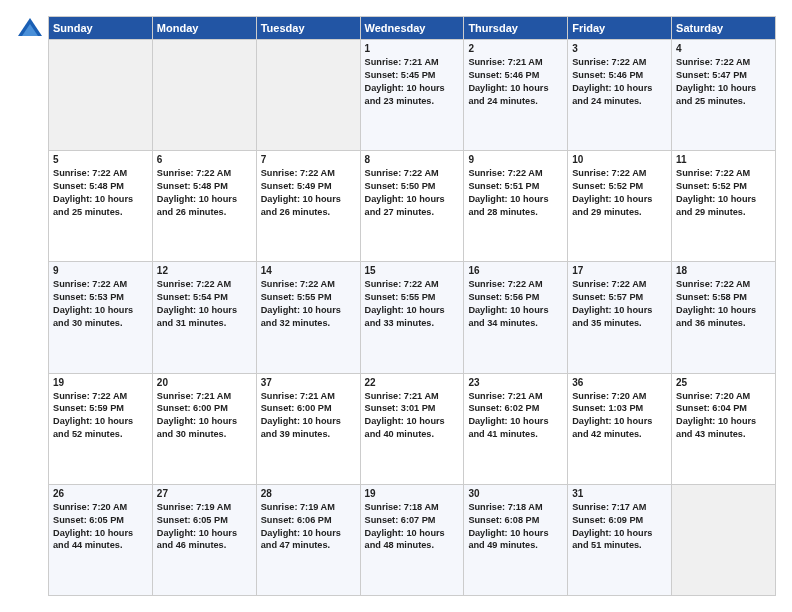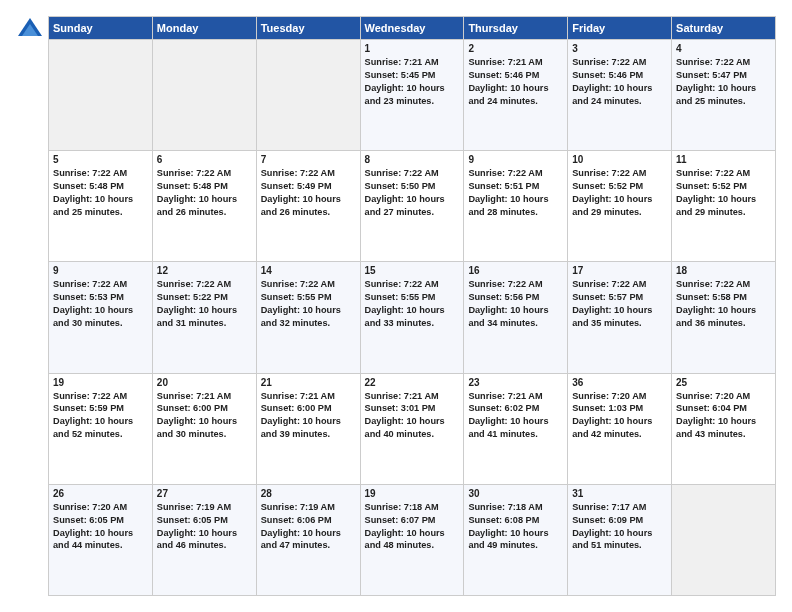--- a/index.html
+++ b/index.html
@@ -188,21 +188,21 @@
             <div class="day-info"><span>Sunrise: 7:22 AM</span><br><span>Sunset: 5:52 PM</span><br><span>Daylight: 10 hours</span><br><span>and 29 minutes.</span><br></div>
           </td>
         </tr>
         <tr>
           <td>
             <span class="day-num">9</span>
             <div class="day-info"><span>Sunrise: 7:22 AM</span><br><span>Sunset: 5:53 PM</span><br><span>Daylight: 10 hours</span><br><span>and 30 minutes.</span><br></div>
           </td>
           <td>
             <span class="day-num">12</span>
-            <div class="day-info"><span>Sunrise: 7:22 AM</span><br><span>Sunset: 5:22 PM</span><br><span>Daylight: 10 hours</span><br><span>and 31 minutes.</span><br></div>
+            <div class="day-info"><span>Sunrise: 7:22 AM</span><br><span>Sunset: 5:54 PM</span><br><span>Daylight: 10 hours</span><br><span>and 31 minutes.</span><br></div>
           </td>
           <td>
             <span class="day-num">14</span>
             <div class="day-info"><span>Sunrise: 7:22 AM</span><br><span>Sunset: 5:55 PM</span><br><span>Daylight: 10 hours</span><br><span>and 32 minutes.</span><br></div>
           </td>
           <td>
             <span class="day-num">15</span>
             <div class="day-info"><span>Sunrise: 7:22 AM</span><br><span>Sunset: 5:55 PM</span><br><span>Daylight: 10 hours</span><br><span>and 33 minutes.</span><br></div>
           </td>
           <td>
@@ -221,21 +221,21 @@
         <tr>
           <td>
             <span class="day-num">19</span>
             <div class="day-info"><span>Sunrise: 7:22 AM</span><br><span>Sunset: 5:59 PM</span><br><span>Daylight: 10 hours</span><br><span>and 52 minutes.</span><br></div>
           </td>
           <td>
             <span class="day-num">20</span>
             <div class="day-info"><span>Sunrise: 7:21 AM</span><br><span>Sunset: 6:00 PM</span><br><span>Daylight: 10 hours</span><br><span>and 30 minutes.</span><br></div>
           </td>
           <td>
-            <span class="day-num">21</span>
+            <span class="day-num">37</span>
             <div class="day-info"><span>Sunrise: 7:21 AM</span><br><span>Sunset: 6:00 PM</span><br><span>Daylight: 10 hours</span><br><span>and 39 minutes.</span><br></div>
           </td>
           <td>
             <span class="day-num">22</span>
             <div class="day-info"><span>Sunrise: 7:21 AM</span><br><span>Sunset: 3:01 PM</span><br><span>Daylight: 10 hours</span><br><span>and 40 minutes.</span><br></div>
           </td>
           <td>
             <span class="day-num">23</span>
             <div class="day-info"><span>Sunrise: 7:21 AM</span><br><span>Sunset: 6:02 PM</span><br><span>Daylight: 10 hours</span><br><span>and 41 minutes.</span><br></div>
           </td>

